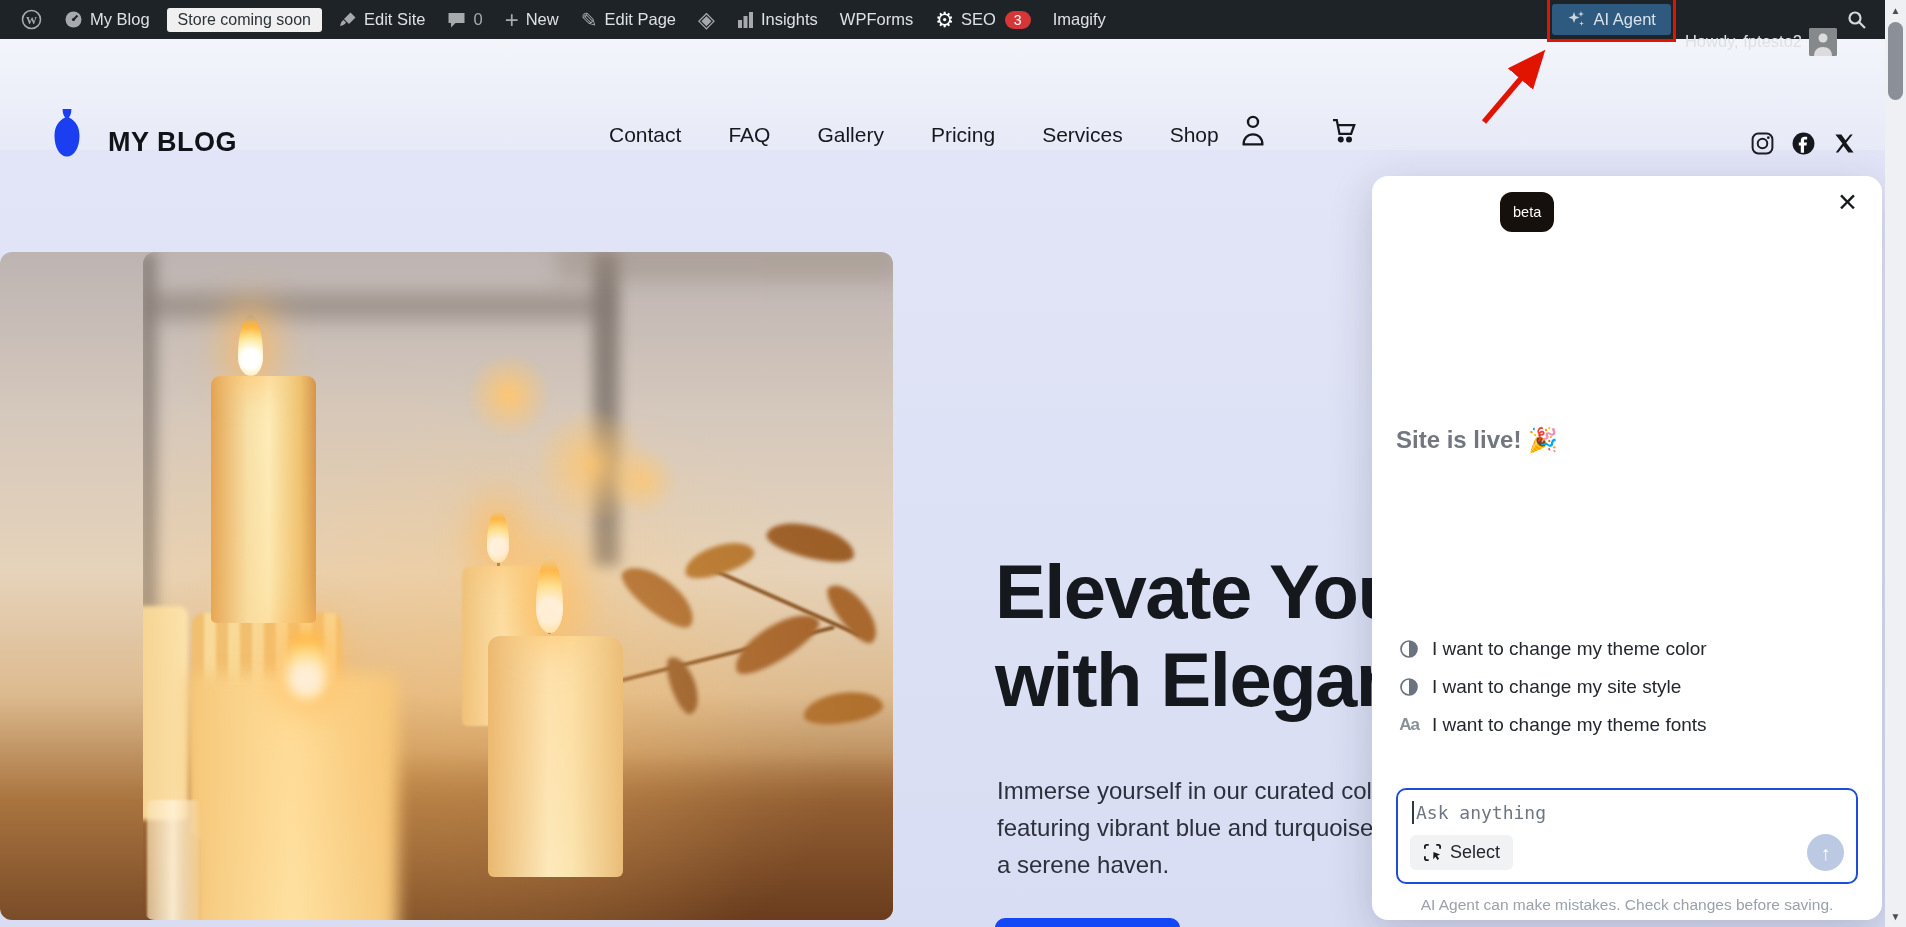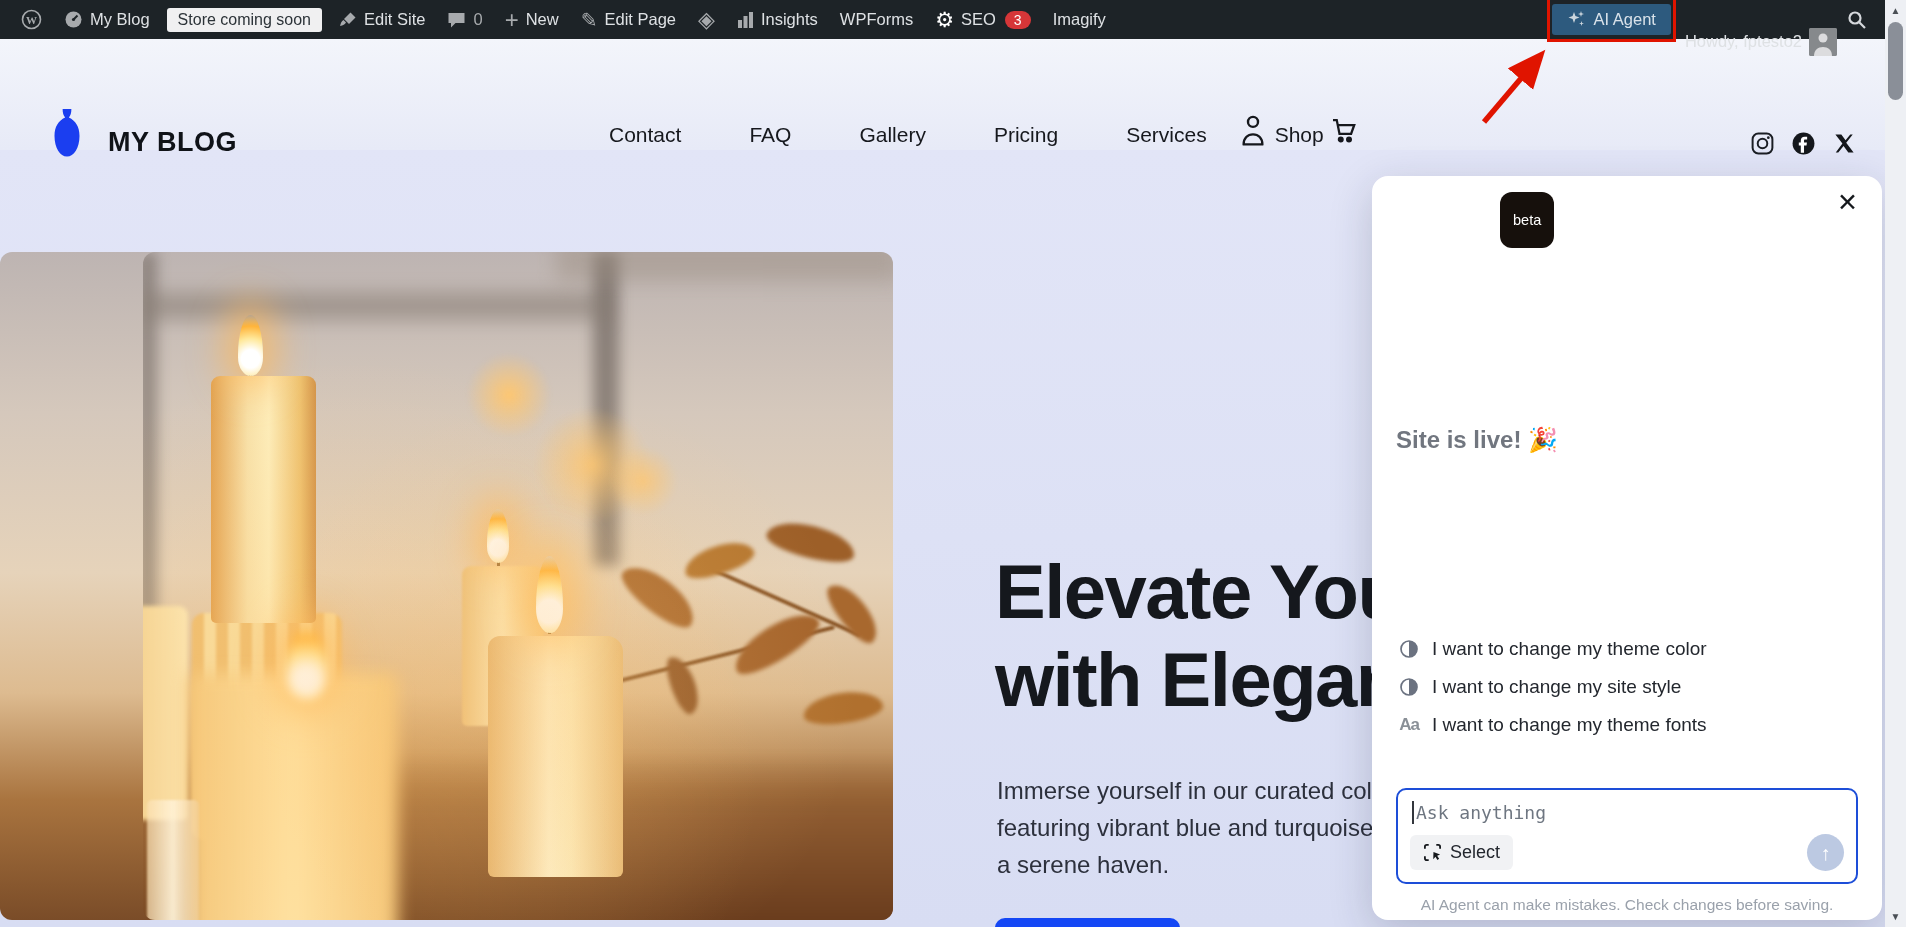--- a/index.html
+++ b/index.html
@@ -27,21 +27,21 @@
   
   .scrollbar { position:absolute; right:0; top:0; width:21px; height:927px; background:#eef0f4; z-index:600; }
   .sb-arrow { position:absolute; left:0; width:21px; text-align:center; color:#4a4f55; font-size:10px; }
   .sb-thumb { position:absolute; left:3px; top:22px; width:15px; height:78px; background:#8a8f98; border-radius:8px; }
 
   
   .site-header { position:absolute; left:0; top:39px; width:1906px; height:111px;
     background:linear-gradient(180deg,#f3f5fb 0%,#e7eaf7 100%); z-index:2; }
   .logo-vase { position:absolute; left:52px; top:70px; }
   .site-title { position:absolute; left:108px; top:88px; font-size:27px; font-weight:bold; color:#101318; letter-spacing:.5px; }
-  .main-nav { position:absolute; left:609px; top:84px; display:flex; gap:68px; font-size:21px; color:#16181d; }
+  .main-nav { position:absolute; left:609px; top:84px; display:flex; gap:47px; font-size:21px; color:#16181d; }
   .main-nav span { cursor:pointer; }
   .hdr-icon { position:absolute; top:74px; cursor:pointer; color:#16181d; }
   .social { position:absolute; top:92px; cursor:pointer; }
 
   
   .hero { position:absolute; left:0; top:150px; width:1906px; height:777px;
     background:linear-gradient(180deg,#e2e5f7 0%,#d8ddf3 100%); z-index:1; }
   .hero-heading { position:absolute; left:995px; top:398px; font-size:76px; line-height:88px;
     font-weight:bold; color:#15181d; letter-spacing:-1.5px; white-space:nowrap; }
   .hero-body { position:absolute; left:997px; top:622px; font-size:24px; line-height:37px; color:#2c303c; white-space:nowrap; }
@@ -95,21 +95,21 @@
   .fl4 { left:19%; top:56%; width:5.5%; height:11%; filter:blur(5px); }
   .wick { width:3px; height:9px; background:#54371a; }
   .wk1 { left:14.1%; top:17.2%; } .wk2 { left:47.2%; top:45.6%; } .wk3 { left:54%; top:55.8%; }
   .warm-glow { inset:0; background:radial-gradient(circle at 28% 76%,rgba(255,190,100,.3),transparent 55%),
     radial-gradient(circle at 55% 66%,rgba(255,200,120,.26),transparent 50%); }
 
   
   .ai-panel { position:absolute; left:1372px; top:176px; width:510px; height:744px; background:#fff;
     border-radius:16px; box-shadow:0 12px 44px rgba(30,35,60,.20); z-index:10; }
   .beta-badge { position:absolute; left:128px; top:16px; background:#16100c; color:#fff; font-size:14.5px;
-    border-radius:12px; padding:20px 13px; }
+    border-radius:12px; padding:12px 13px; }
   .panel-close { position:absolute; right:24px; top:14px; font-size:25px; color:#15181c; background:none; border:none;
     cursor:pointer; font-family:inherit; line-height:1; }
   .panel-status { position:absolute; left:24px; top:250px; font-size:24px; font-weight:bold; color:#71767f; }
   .panel-title { position:absolute; left:24px; top:288px; font-size:26px; font-weight:bold; color:#2d333b; }
   .panel-desc { position:absolute; left:24px; top:338px; width:468px; font-size:20px; line-height:31px; color:#333a44; }
   .suggestions { position:absolute; left:26px; top:460px; display:flex; flex-direction:column; gap:12px; }
   .suggestion { display:flex; align-items:center; gap:12px; font-size:19px; color:#23272e; cursor:pointer; height:26px; }
   .sug-icon { width:22px; display:flex; justify-content:center; color:#6b7280;font-weight:bold; }
   .aa-glyph { font-size:17px; color:#8a9097; letter-spacing:-1px; }
   .input-card { position:absolute; left:24px; top:612px; width:462px; height:96px; border:2px solid #1d4ed8;

